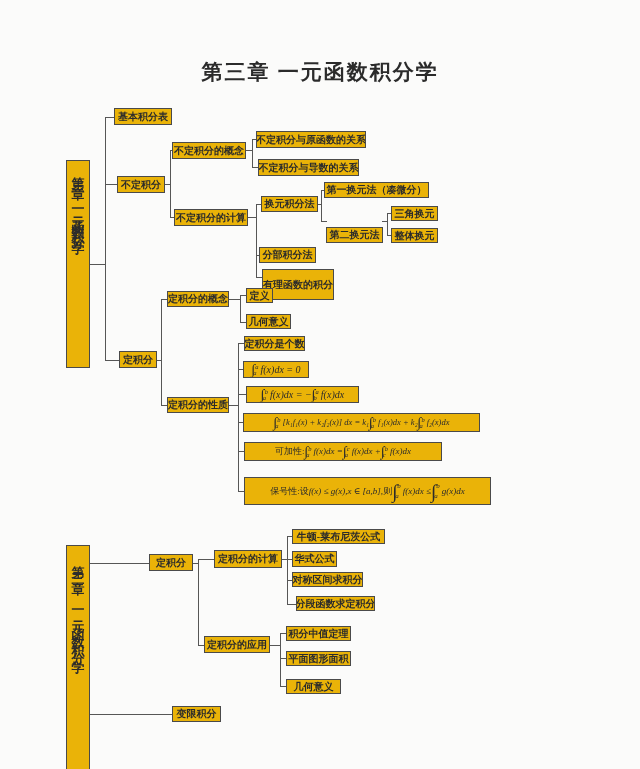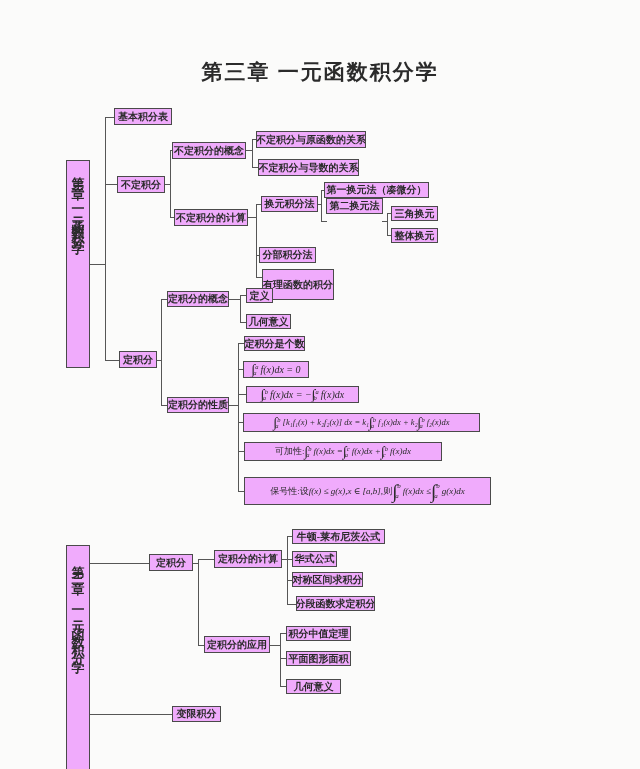--- a/index.html
+++ b/index.html
@@ -9,21 +9,21 @@
     font-family:"Liberation Serif","DejaVu Serif",serif;
     color:#2b2b2b;
   }
   .connectors{position:absolute;left:0;top:0;z-index:1;}
   .title{
     position:absolute;left:0;top:58px;width:640px;text-align:center;
     font-size:21px;font-weight:700;letter-spacing:2px;z-index:2;
   }
   .node{
     position:absolute;z-index:2;box-sizing:border-box;
-    border:1px solid #4a4a4a;background:#f0abfc;
+    border:1px solid #4a4a4a;background:#eab308;
     display:flex;align-items:center;justify-content:center;
     font-size:10px;line-height:1;white-space:nowrap;overflow:hidden;
     padding:0 2px;font-weight:600;
   }
   .vnode{
     writing-mode:vertical-rl;text-orientation:upright;
     justify-content:flex-start;align-items:center;
     font-size:13px;font-weight:700;
   }
   .vnode.top{letter-spacing:5px;padding-top:5px;}
@@ -67,21 +67,21 @@
 
   <div class="node vnode top" style="left:66px;top:160px;width:24px;height:208px;">第三章 一元函数积分学</div>
   <div class="node" style="left:114px;top:108px;width:58px;height:17px;">基本积分表</div>
   <div class="node" style="left:117px;top:176px;width:48px;height:17px;">不定积分</div>
   <div class="node" style="left:172px;top:142px;width:74px;height:17px;">不定积分的概念</div>
   <div class="node" style="left:256px;top:131px;width:110px;height:17px;">不定积分与原函数的关系</div>
   <div class="node" style="left:258px;top:159px;width:101px;height:17px;">不定积分与导数的关系</div>
   <div class="node" style="left:174px;top:209px;width:74px;height:17px;">不定积分的计算</div>
   <div class="node" style="left:261px;top:196px;width:57px;height:16px;">换元积分法</div>
   <div class="node" style="left:324px;top:182px;width:105px;height:16px;">第一换元法（凑微分）</div>
-  <div class="node" style="left:326px;top:198px;width:57px;height:16px;">第二换元法</div>
+  <div class="node" style="left:326px;top:227px;width:57px;height:16px;">第二换元法</div>
   <div class="node" style="left:391px;top:206px;width:47px;height:15px;">三角换元</div>
   <div class="node" style="left:391px;top:228px;width:47px;height:15px;">整体换元</div>
   <div class="node" style="left:259px;top:247px;width:57px;height:16px;">分部积分法</div>
   <div class="node" style="left:262px;top:269px;width:72px;height:31px;">有理函数的积分</div>
   <div class="node" style="left:119px;top:351px;width:38px;height:17px;">定积分</div>
   <div class="node" style="left:167px;top:291px;width:62px;height:16px;">定积分的概念</div>
   <div class="node" style="left:246px;top:288px;width:27px;height:15px;">定义</div>
   <div class="node" style="left:246px;top:314px;width:45px;height:15px;">几何意义</div>
   <div class="node" style="left:167px;top:397px;width:62px;height:16px;">定积分的性质</div>
   <div class="node" style="left:244px;top:336px;width:61px;height:15px;">定积分是个数</div>

